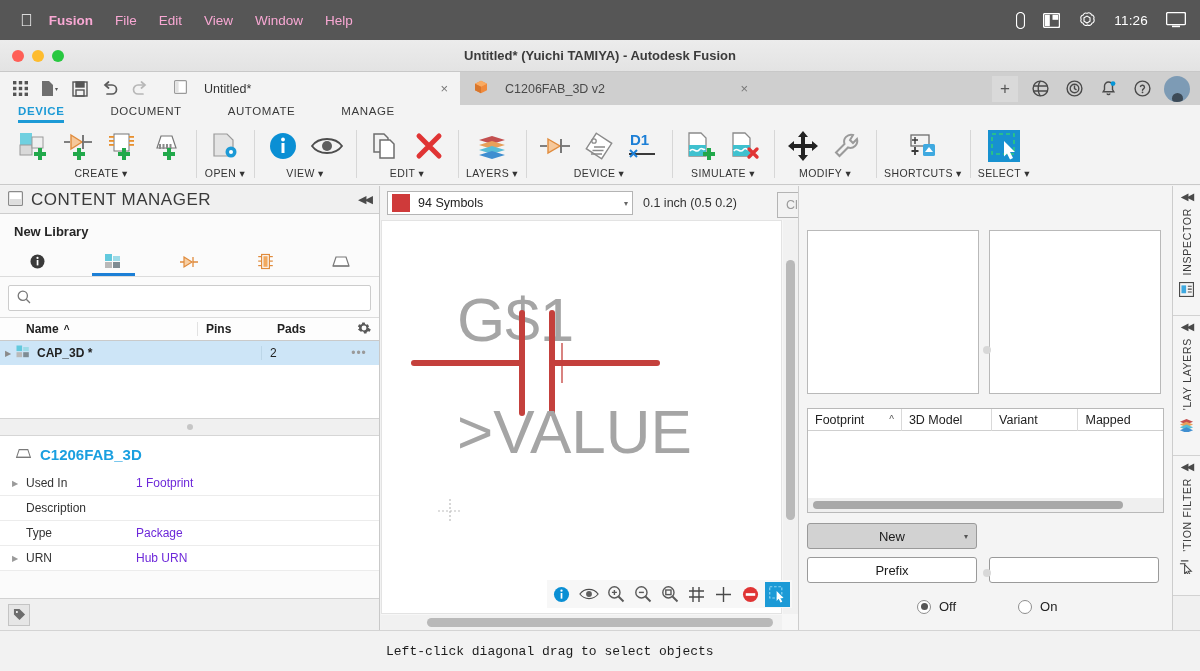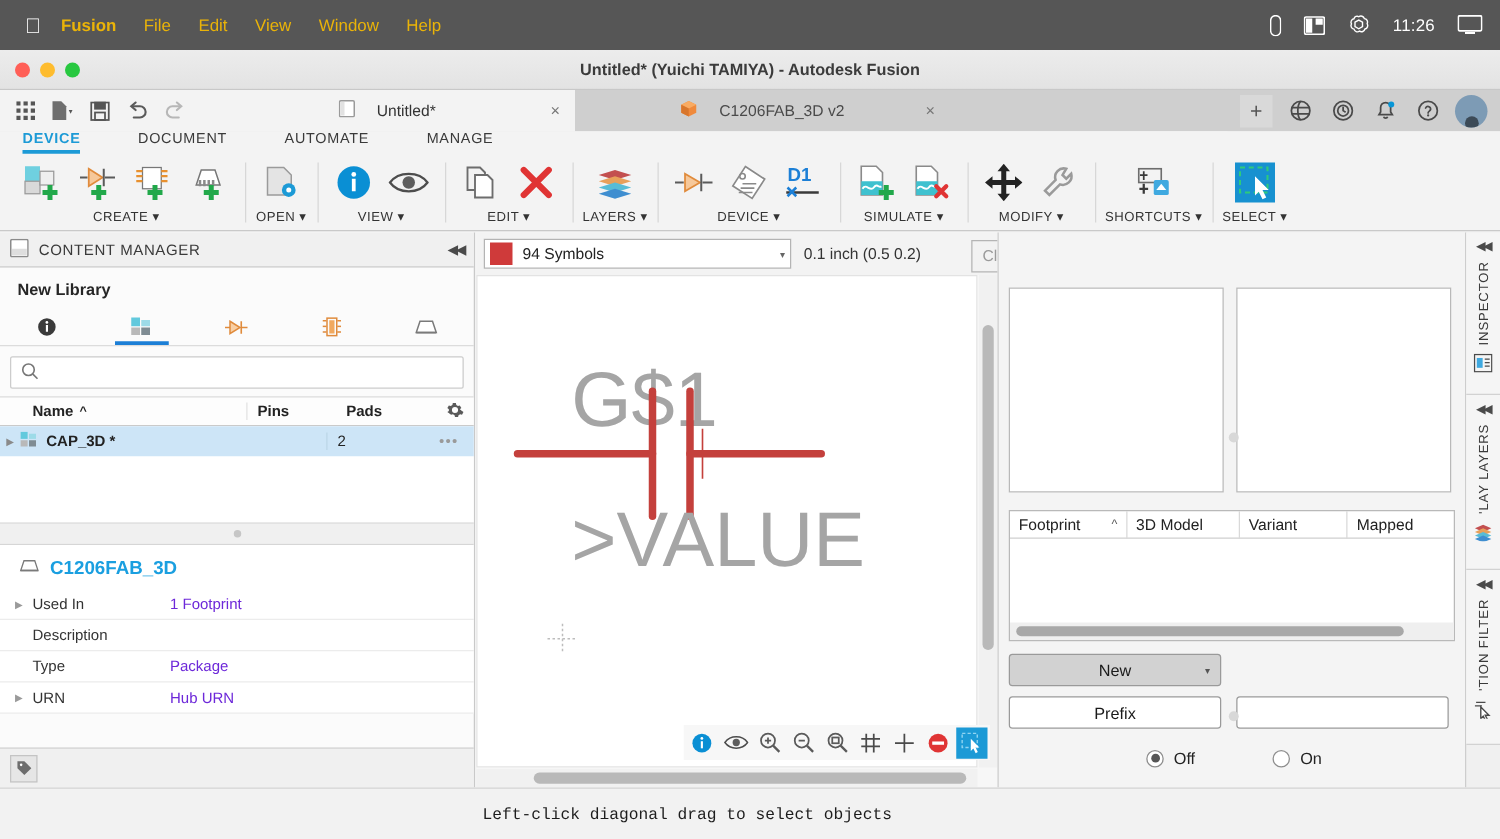--- a/index.html
+++ b/index.html
@@ -12,21 +12,21 @@
   }
   .app { position: relative; width: 1200px; height: 671px; }
 
   
   .macbar {
     position: absolute; top: 0; left: 0; width: 1200px; height: 40px;
     background: #565656; display: flex; align-items: center;
     color: #fff; padding: 0 14px;
   }
   .macbar .apple { font-size: 17px; line-height: 1; margin: 0 16px 0 6px; }
-  .macbar .mitem { font-size: 13.5px; margin-right: 22px; color: #eab308; }
+  .macbar .mitem { font-size: 13.5px; margin-right: 22px; color: #f9a8d4; }
   .macbar .mitem.app-name { font-weight: bold; }
   .macbar .spacer { flex: 1; }
   .macbar .ricon { margin-left: 18px; display: flex; align-items: center; }
   .macbar .clock { font-size: 13.5px; margin-left: 18px; letter-spacing: .2px; }
 
   
   .winbar {
     position: absolute; top: 40px; left: 0; width: 1200px; height: 32px;
     background: linear-gradient(#ececec, #e3e3e3);
     border-bottom: 1px solid #c8c8c8;
@@ -47,21 +47,21 @@
   }
   .qtools {
     height: 33px; display: flex; align-items: center; gap: 6px;
     padding: 0 8px; background: #f3f3f3;
   }
   .qbtn { width: 24px; height: 24px; display: flex; align-items: center; justify-content: center; color: #555; }
   .qbtn.dim { color: #b0b0b0; }
   .tab {
     height: 33px; display: flex; align-items: center; gap: 17px;
     padding: 0 14px; font-size: 12.5px; color: #333;
-    min-width: 300px; justify-content: center; position: relative;
+    min-width: 300px; position: relative;
   }
   .tab.active { background: #f3f3f3; }
   .tab.inactive { background: #cfcfcf; color: #4a4a4a; }
   .tab .x { position: absolute; right: 12px; color: #777; font-size: 13px; }
   .tabright { margin-left: auto; height: 33px; display: flex; align-items: center; gap: 10px; padding: 0 10px; background: #cfcfcf; }
   .tabplus { width: 26px; height: 26px; background: #d9d9d9; display: flex; align-items: center; justify-content: center; font-size: 17px; color: #555; }
   .avatar { width: 26px; height: 26px; border-radius: 50%; background: #7d9bb5; display:flex; align-items:flex-end; justify-content:center; overflow:hidden; }
   .avatar .head { width: 11px; height: 11px; border-radius: 50%; background: #3c4a57; margin-bottom:-2px; }
 
   
@@ -80,21 +80,21 @@
   .ricons { display: flex; align-items: center; gap: 2px; height: 40px; }
   .ricon-btn { width: 42px; height: 40px; display: flex; align-items: center; justify-content: center; }
   .rlabel { font-size: 10.5px; letter-spacing: .4px; color: #333; margin-top: 1px; }
 
   
   .leftpanel { position: absolute; top: 186px; left: 0; width: 380px; bottom: 41px; background: #fbfbfb; border-right: 1px solid #c9c9c9; }
   .cm-header {
     height: 28px; background: #f0f0f0; border-bottom: 1px solid #cdcdcd;
     display: flex; align-items: center; padding: 0 8px; gap: 8px;
   }
-  .cm-title { font-size: 12px; letter-spacing: .5px; color: #3a3a3a; }
+  .cm-title { font-size: 17px; letter-spacing: .5px; color: #3a3a3a; }
   .collapse { margin-left: auto; color: #4a4a4a; font-size: 11px; letter-spacing:-2px; }
   .lib-name { padding: 10px 14px 8px; font-size: 13px; font-weight: bold; color: #262626; }
   .lib-tabs { display: flex; border-bottom: 1px solid #dcdcdc; height: 30px; }
   .lib-tab { flex: 1; display: flex; align-items: center; justify-content: center; position: relative; }
   .lib-tab.active::after { content:""; position:absolute; bottom:0; left:22%; right:22%; height:3px; background:#1c7fd6; }
   .searchrow { padding: 8px 8px 6px; }
   .searchbox {
     height: 26px; border: 1px solid #ccc; background: #fff; border-radius: 2px;
     display: flex; align-items: center; padding: 0 8px; gap: 6px;
   }

